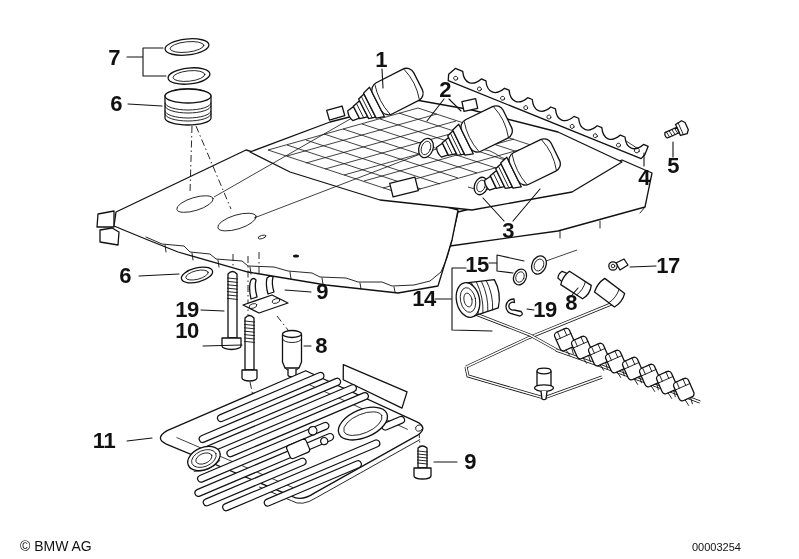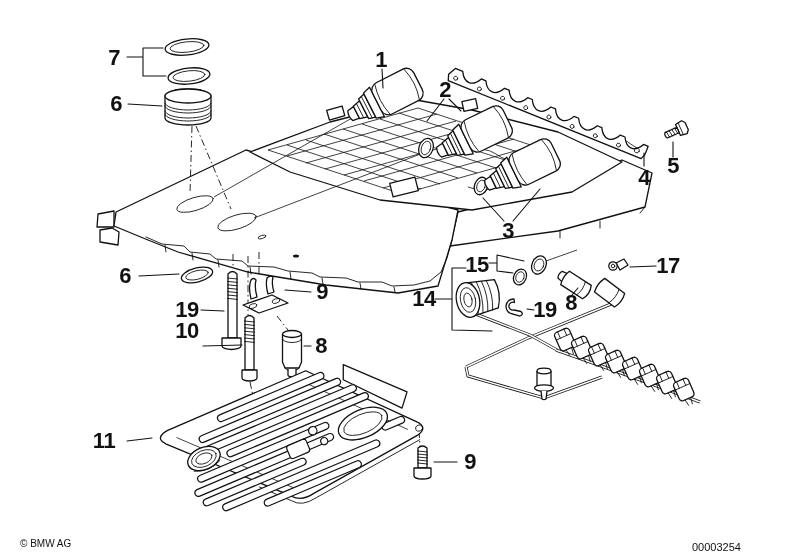--- a/index.html
+++ b/index.html
@@ -2,21 +2,21 @@
 <html><head>
 <meta charset="utf-8">
 <style>
   html,body{margin:0;padding:0;background:#e8e8e8;}
   .stage{position:relative;width:799px;height:559px;background:#ffffff;overflow:hidden;
          font-family:"Liberation Sans","DejaVu Sans",sans-serif;}
   svg{position:absolute;left:0;top:0;}
   svg *{vector-effect:non-scaling-stroke;}
   .callout{position:absolute;transform:translate(-50%,-50%);font-weight:700;
            font-size:22px;color:#111;line-height:1;letter-spacing:-0.5px;white-space:nowrap;}
-  .footer-copyright{position:absolute;left:20px;top:538px;font-size:10px;color:#111;}
+  .footer-copyright{position:absolute;left:20px;top:538px;font-size:14px;color:#111;}
   .footer-number{position:absolute;left:692px;top:541px;font-size:11px;color:#111;}
   
   .o{fill:#fff;stroke:#111;stroke-width:1.3;stroke-linejoin:round;}
   .d{fill:none;stroke:#111;stroke-width:0.9;stroke-linejoin:round;stroke-linecap:round;}
   .t{fill:none;stroke:#111;stroke-width:0.8;}
   .dd{fill:none;stroke:#111;stroke-width:0.9;stroke-dasharray:7 3 1.5 3;}
   .wb{fill:none;stroke:#111;stroke-width:3;}
   .ww{fill:none;stroke:#fff;stroke-width:1.5;}
   .ld{fill:none;stroke:#111;stroke-width:1.1;stroke-linecap:round;}
   .fw{fill:#fff;stroke:#111;stroke-width:1.2;stroke-linejoin:round;}

